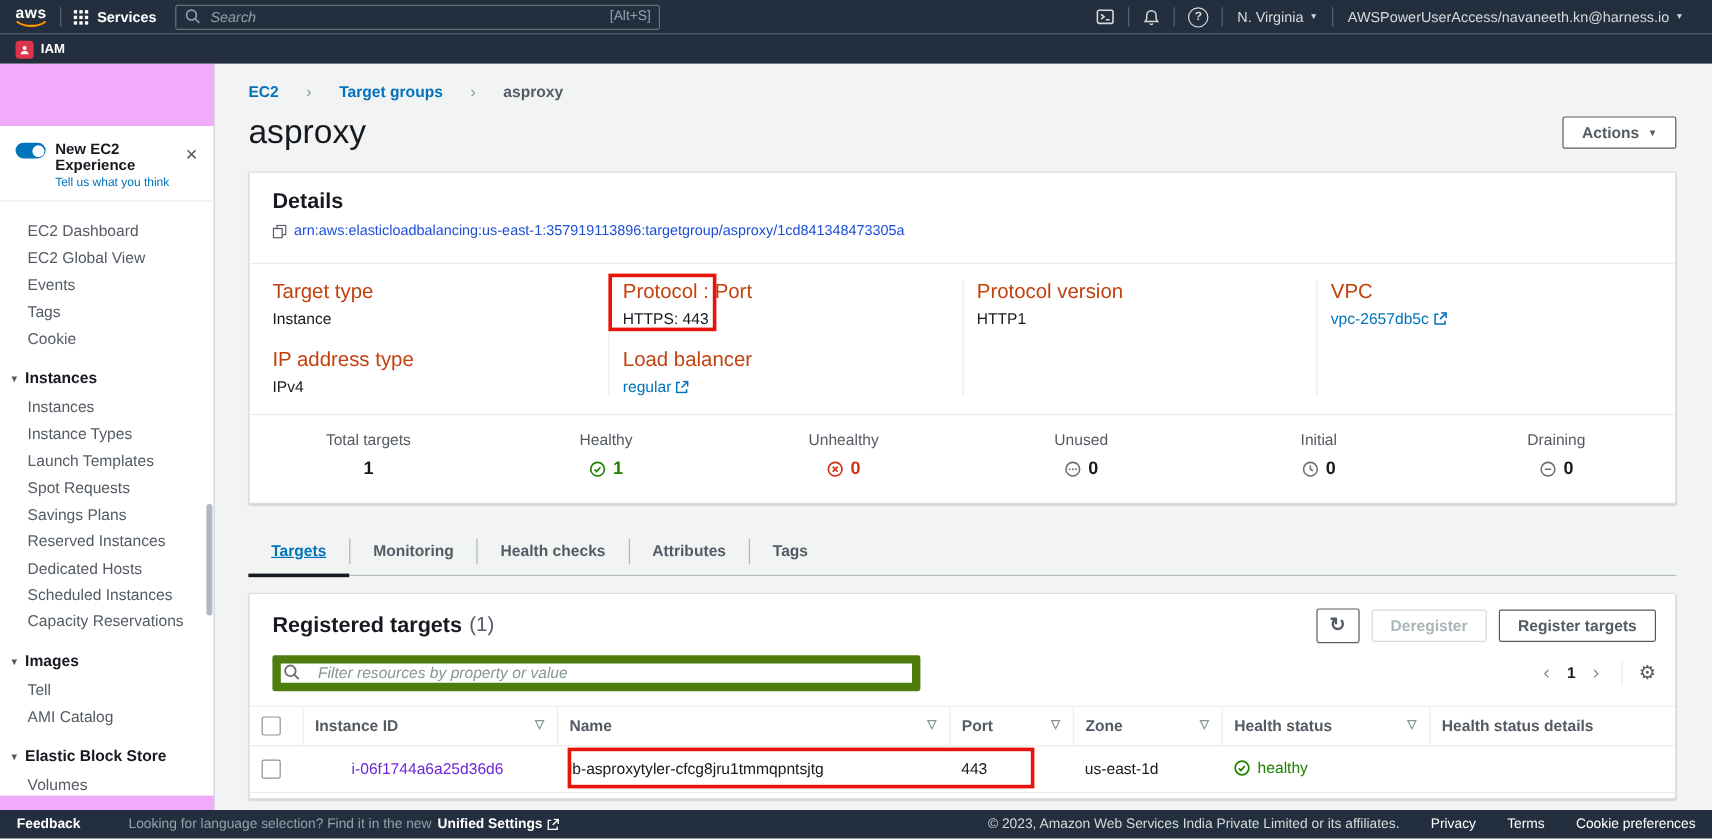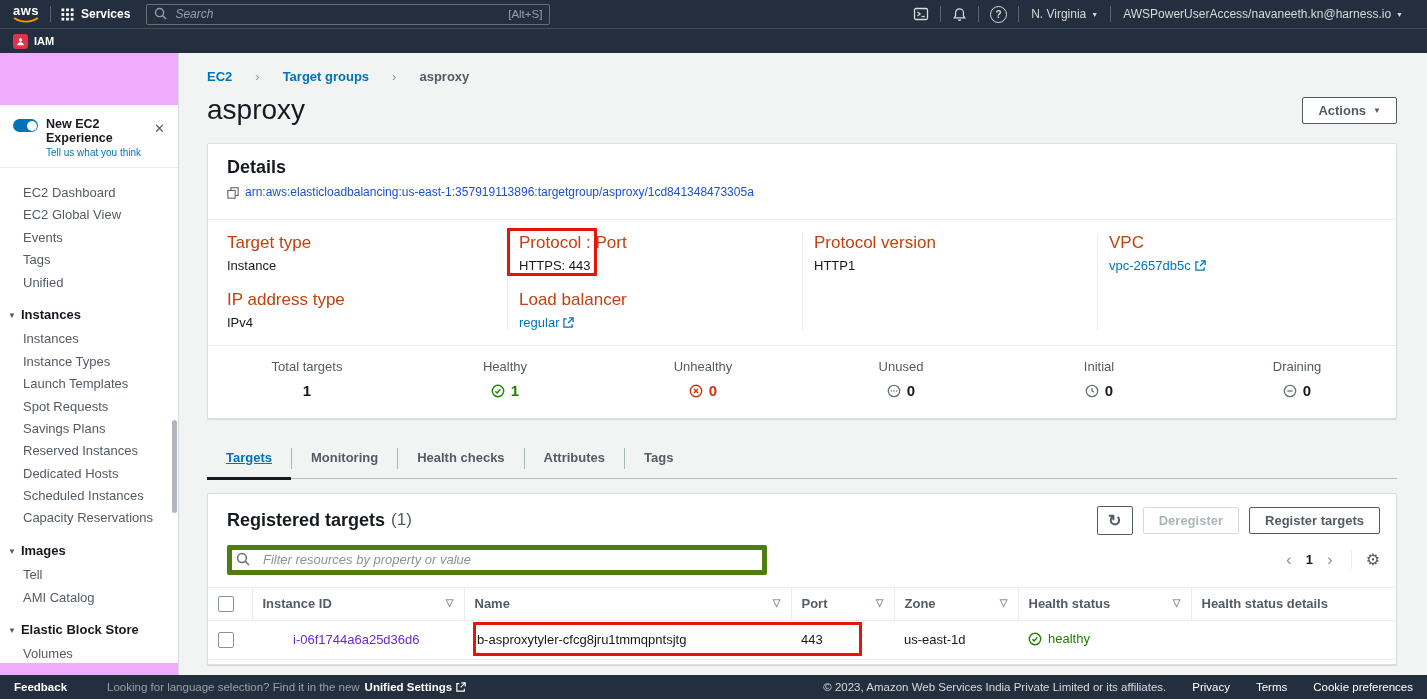--- a/index.html
+++ b/index.html
@@ -106,21 +106,21 @@
   .targets-card{margin-top:14px;padding-bottom:4px;}
   .panel-head{display:flex;align-items:center;padding:12px 16px 0 19px;}
   .panel-title{font-size:18px;font-weight:bold;color:#16191f;}
   .panel-count{font-size:17px;color:#545b64;font-weight:400;margin-left:6px;}
   .head-actions{margin-left:auto;display:flex;align-items:center;gap:10px;}
   .icon-btn{width:36px;height:29px;display:flex;align-items:center;justify-content:center;padding:0;}
   .refresh-glyph::before{content:"↻";font-size:16px;color:#545b64;}
   .btn.disabled{border-color:#d5dbdb;color:#aab7b8;cursor:default;}
   .filter-row{display:flex;align-items:center;padding:10px 16px 10px 19px;}
   .filter-wrap{position:relative;width:540px;}
-  .filter-wrap input{width:100%;height:30px;box-sizing:border-box;border:5px solid #4d7c0f;border-radius:2px;
+  .filter-wrap input{width:100%;height:30px;box-sizing:border-box;border:7px solid #4d7c0f;border-radius:2px;
     font-size:13px;padding:0 10px 0 31px;color:#16191f;font-family:"Liberation Sans",sans-serif;}
   .filter-wrap input::placeholder{color:#879596;font-style:italic;}
   .filter-wrap .mag{position:absolute;left:9px;top:7px;}
   .pagination{margin-left:auto;display:flex;align-items:center;color:#687078;}
   .pg-btn{font-size:17px;color:#879596;padding:0 8px;cursor:pointer;line-height:1;}
   .pg-prev::before{content:"‹";}
   .pg-next::before{content:"›";}
   .pg-num{font-size:13px;font-weight:bold;color:#16191f;padding:0 6px;cursor:pointer;}
   .pg-gear{border-left:1px solid #eaeded;margin-left:10px;padding-left:14px;cursor:pointer;}
   .pg-gear::before{content:"⚙";font-size:16px;color:#545b64;}
@@ -232,21 +232,21 @@
           <div class="exp-title">New EC2 Experience</div>
           <a class="exp-sub">Tell us what you think</a>
         </div>
         <span class="exp-close"></span>
       </div>
       <ul class="side-list">
         <li>EC2 Dashboard</li>
         <li>EC2 Global View</li>
         <li>Events</li>
         <li>Tags</li>
-        <li>Unified</li>
+        <li>Cookie</li>
       </ul>
       <div class="side-section">
         <span class="tri"></span>
         <span>Instances</span>
       </div>
       <ul class="side-list" style="padding-top:2px;">
         <li>Instances</li>
         <li>Instance Types</li>
         <li>Launch Templates</li>
         <li>Spot Requests</li>

